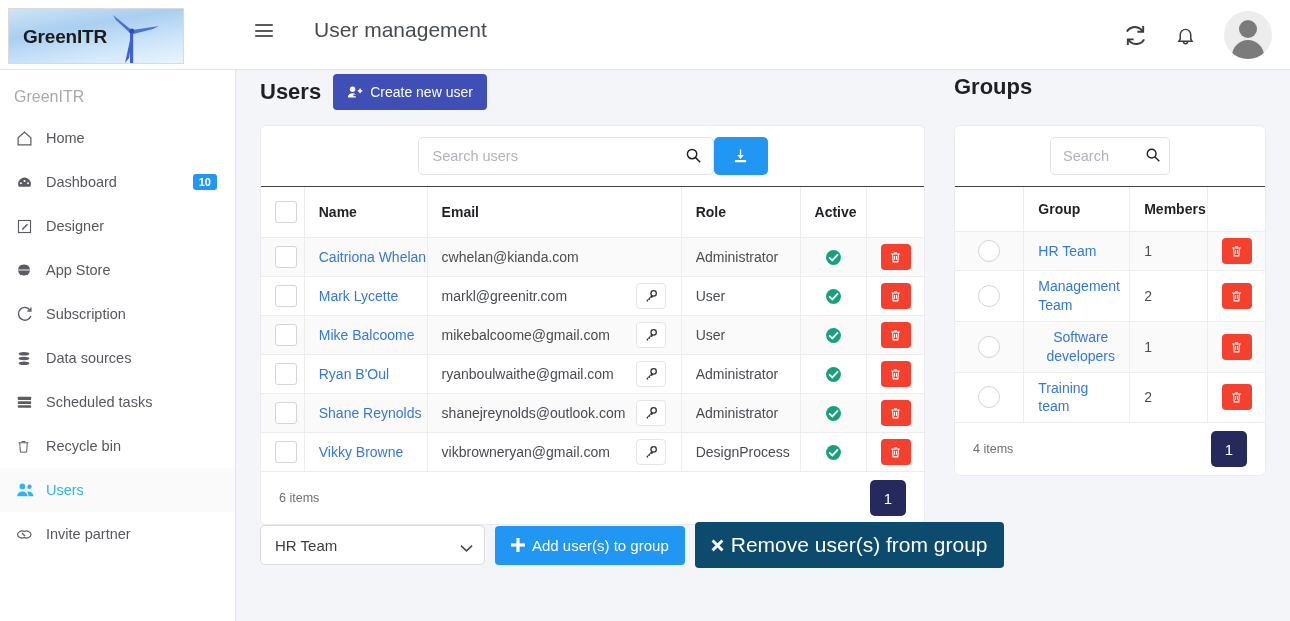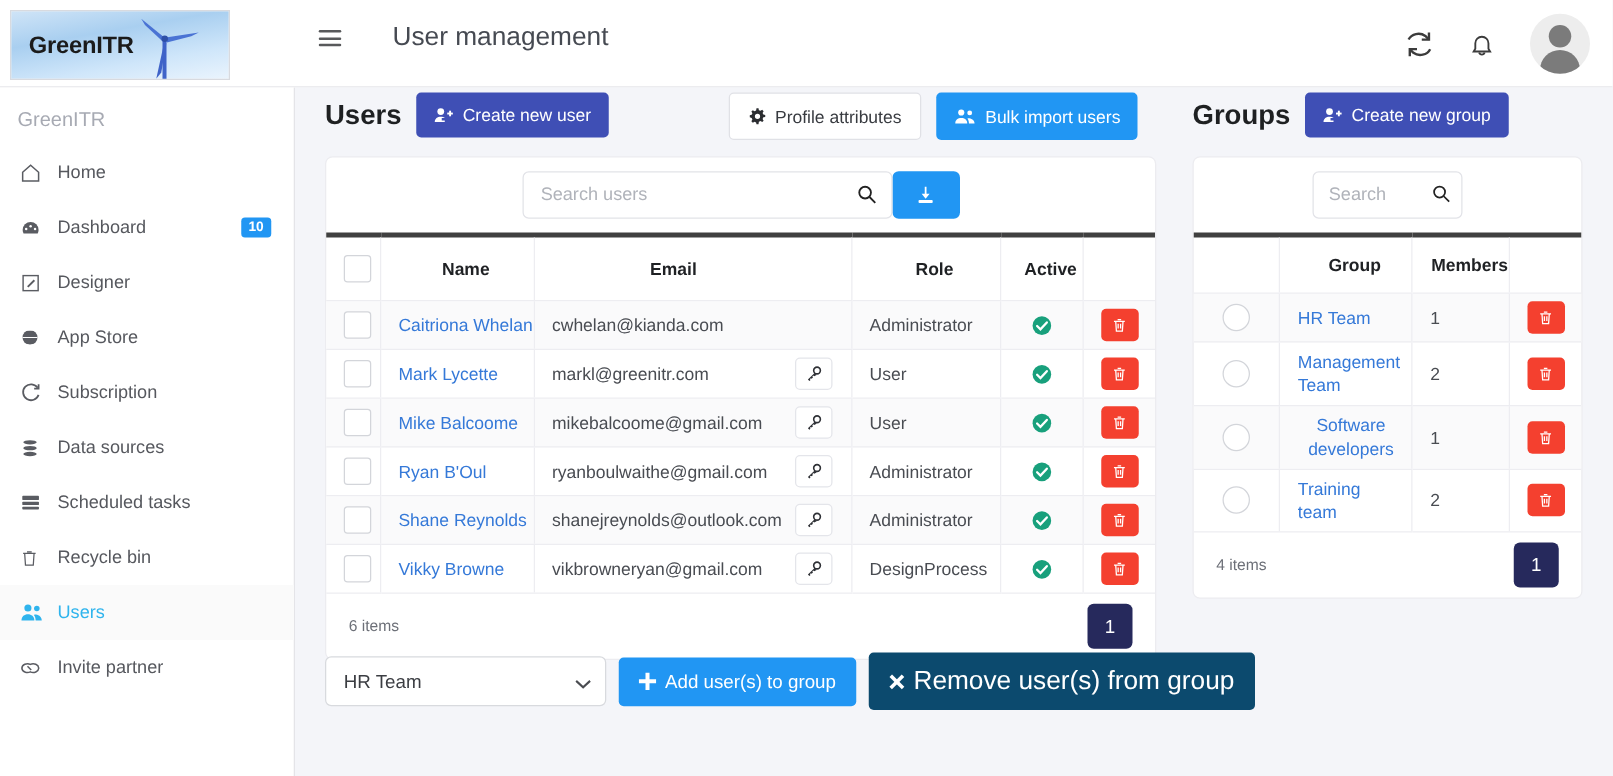--- a/index.html
+++ b/index.html
@@ -90,22 +90,22 @@
   .search-input {
     width: 296px; height: 38px; border:1px solid #e2e3e8; border-radius:5px;
     padding: 0 38px 0 14px; font-size: 14.5px; color:#3b3d42;
     font-family: "Liberation Sans", sans-serif; outline:none; background:#fff;
   }
   .search-input::placeholder { color:#b0b3ba; }
   .search-ico { position:absolute; right:12px; top:10px; color:#333; pointer-events:none; }
   .dl-btn { width:54px; height:38px; border-radius:5px; background:#2196f3; border:none; display:flex; align-items:center; justify-content:center; cursor:pointer;}
 
   table { width: 100%; border-collapse: collapse; }
-  th { text-align: center; font-size: 14px; color:#1f2124; font-weight: bold; padding: 14px 0 14px 14px;
-       border-top:4px solid #404040; border-bottom:1px solid #ededf1; }
+  th { text-align: left; font-size: 14px; color:#1f2124; font-weight: bold; padding: 14px 0 14px 14px;
+       border-top:1px solid #404040; border-bottom:1px solid #ededf1; }
   td { font-size: 14px; color:#494c52; padding: 0 0 0 14px; height:39px;
        border-bottom:1px solid #ededf1; vertical-align: middle; }
   tr.odd td { background:#fafafb; }
   .cb { width:22px; height:22px; border:1px solid #d3d5da; border-radius:3px; background:#fff; cursor:pointer; display:block; }
   .rb { width:22px; height:22px; border:1px solid #d3d5da; border-radius:50%; background:#fff; cursor:pointer; display:block; }
   .link { color:#3579d8; cursor:pointer; }
   .link-g { color:#3579d8; cursor:pointer; }
   .col-div { border-left:1px solid #ededf1; }
   .key-btn { width:30px;height:26px;border:1px solid #e4e5ea;border-radius:4px;background:#fff;cursor:pointer;
              display:flex;align-items:center;justify-content:center; }
@@ -300,37 +300,20 @@
       <svg width="16" height="14" viewBox="0 0 20 16" fill="#fff">
         <circle cx="7" cy="4.6" r="3.4"></circle>
           <path d="M1 15 c0 -3.4 2.7 -5.3 6 -5.3 c1.6 0 3.1 0.5 4.2 1.3 H8 v2.4 h3 V15 Z"></path>
         <rect x="13.5" y="5.6" width="5.6" height="1.9"></rect>
           <rect x="15.4" y="3.7" width="1.9" height="5.6"></rect>
       </svg>
       <span>Create new user</span>
     </button>
   </div>
 
-  <div style="position:absolute;left:347px;top:4px;display:flex;gap:12px;">
-    <button class="btn btn-white">
-      <svg width="14" height="14" viewBox="0 0 24 24" fill="#2b2d31">
-        <path d="M12 8.4 a3.6 3.6 0 1 0 0 7.2 a3.6 3.6 0 0 0 0 -7.2 Z M10.6 1 h2.8 l0.5 2.6 l2.3 1 l2.2 -1.4 l2 2 l-1.4 2.2 l1 2.3 l2.6 0.5 v2.8 l-2.6 0.5 l-1 2.3 l1.4 2.2 l-2 2 l-2.2 -1.4 l-2.3 1 L13.4 23 h-2.8 l-0.5 -2.6 l-2.3 -1 l-2.2 1.4 l-2 -2 l1.4 -2.2 l-1 -2.3 L1.4 13.4 v-2.8 l2.6 -0.5 l1 -2.3 L3.6 5.6 l2 -2 l2.2 1.4 l2.3 -1 Z"></path>
-      </svg>
-      <span>Profile attributes</span>
-    </button>
-    <button class="btn btn-blue">
-      <svg width="18" height="14" viewBox="0 0 24 18" fill="#fff">
-        <circle cx="8" cy="5" r="3.3"></circle>
-          <circle cx="17" cy="5.4" r="2.6"></circle>
-        <path d="M1.6 16.6 c0 -3.7 2.8 -5.7 6.4 -5.7 c3.6 0 6.4 2 6.4 5.7 Z"></path>
-        <path d="M15.4 11 c3 0 6.8 1.5 6.8 5.6 h-6 c0 -2.2 -0.6 -4 -1.6 -5.3 Z"></path>
-      </svg>
-      <span>Bulk import users</span>
-    </button>
-  </div>
 
   <div class="card users-card">
     <div class="card-toolbar">
       <div class="search-wrap">
         <input class="search-input" value="" placeholder="Search users" style="">
         <span class="search-ico">
           <svg width="17" height="17" viewBox="0 0 24 24" fill="none" stroke="#222" stroke-width="2.1">
             <circle cx="10" cy="10" r="6.6"></circle>
               <path d="M15 15 L21.5 21.5"></path>
           </svg>
@@ -579,29 +562,20 @@
       <svg width="13" height="13" viewBox="0 0 14 14" fill="#fff">
         <rect x="-0.5" y="5.4" width="15" height="3.1" transform="rotate(45 7 7)"></rect>
         <rect x="-0.5" y="5.4" width="15" height="3.1" transform="rotate(-45 7 7)"></rect>
       </svg>
       <span>Remove user(s) from group</span>
     </button>
   </div>
 
   <div class="panel-head" style="position:absolute;left:718px;top:4px;gap:12px;">
     <span class="sec-title">Groups</span>
-    <button class="btn btn-indigo">
-      <svg width="16" height="14" viewBox="0 0 20 16" fill="#fff">
-        <circle cx="7" cy="4.6" r="3.4"></circle>
-          <path d="M1 15 c0 -3.4 2.7 -5.3 6 -5.3 c1.6 0 3.1 0.5 4.2 1.3 H8 v2.4 h3 V15 Z"></path>
-        <rect x="13.5" y="5.6" width="5.6" height="1.9"></rect>
-          <rect x="15.4" y="3.7" width="1.9" height="5.6"></rect>
-      </svg>
-      <span>Create new group</span>
-    </button>
   </div>
 
   <div class="card groups-card">
     <div class="card-toolbar" style="padding:0 18px;">
       <div class="search-wrap">
         <input class="g-search-input" value="" placeholder="Search " style="">
         <span class="search-ico" style="right:9px;">
           <svg width="16" height="16" viewBox="0 0 24 24" fill="none" stroke="#222" stroke-width="2.1">
             <circle cx="10" cy="10" r="6.6"></circle>
               <path d="M15 15 L21.5 21.5"></path>

